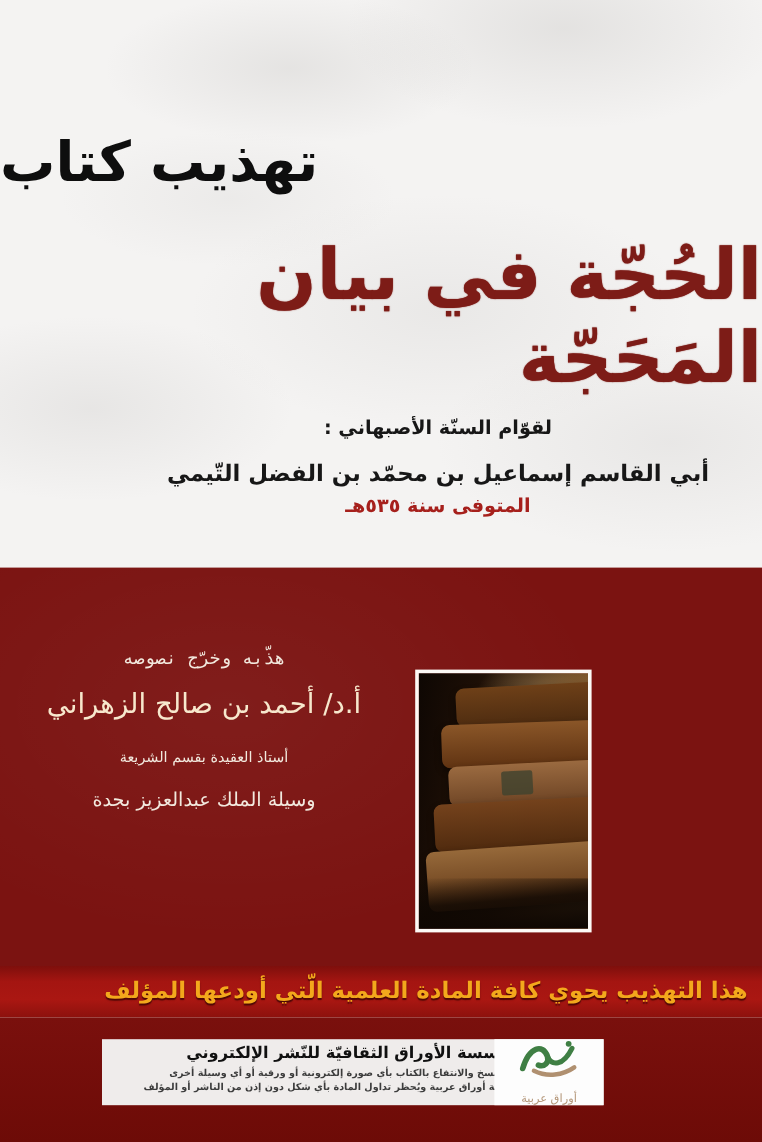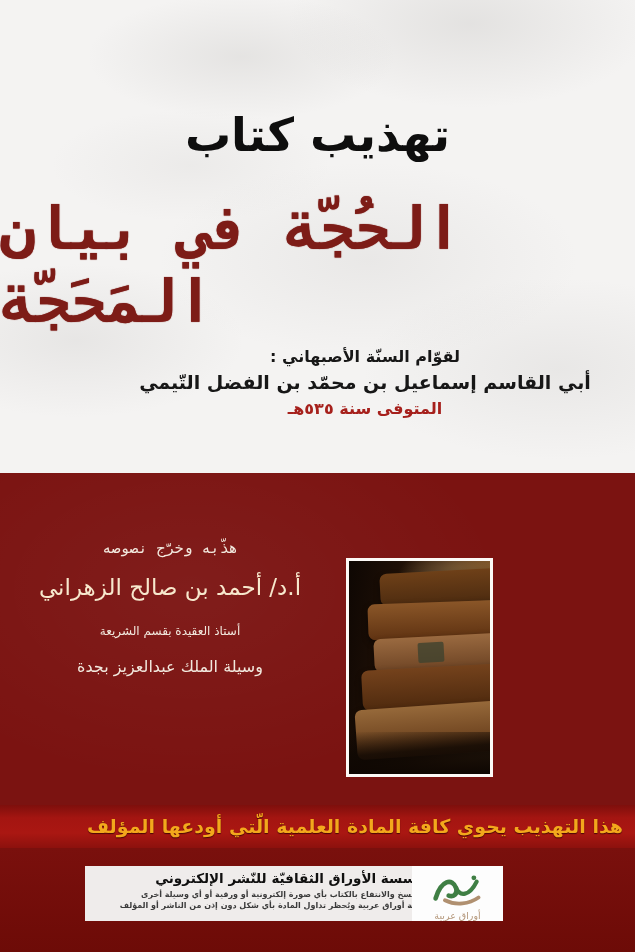--- a/index.html
+++ b/index.html
@@ -10,26 +10,26 @@
   .top-section{position:absolute;left:0;top:0;width:635px;height:473px;
     background-color:#f4f3f2;
     background-image:
       radial-gradient(ellipse 220px 90px at 38% 12%, rgba(168,166,163,.20), transparent 70%),
       radial-gradient(ellipse 260px 120px at 74% 5%, rgba(168,166,163,.22), transparent 70%),
       radial-gradient(ellipse 300px 140px at 58% 55%, rgba(172,170,168,.15), transparent 70%),
       radial-gradient(ellipse 240px 110px at 12% 72%, rgba(172,170,168,.18), transparent 70%),
       radial-gradient(ellipse 280px 130px at 88% 78%, rgba(172,170,168,.16), transparent 70%),
       radial-gradient(ellipse 200px 80px at 30% 35%, rgba(175,173,170,.12), transparent 70%);
   }
-  .series-title{position:absolute;left:0;top:108px;width:635px;text-align:center;direction:rtl;
+  .series-title{position:absolute;left:0;top:108px;width:635px;text-align:left;direction:rtl;
     font-size:46px;font-weight:bold;color:#0e0e0e;letter-spacing:-1px;}
-  .main-title{position:absolute;left:0;top:194px;width:635px;text-align:left;direction:rtl;
-    font-size:59px;font-weight:bold;color:#7d1c17;text-shadow:0 0 1px #7d1c17;font-family:Liberation Mono, monospace;}
+  .main-title{position:absolute;left:0;top:194px;width:635px;text-align:right;direction:rtl;
+    font-size:59px;font-weight:bold;color:#7d1c17;text-shadow:0 0 1px #7d1c17;}
   .author-block{position:absolute;left:95px;top:347px;width:540px;text-align:center;direction:rtl;}
-  .author-intro{font-size:16px;font-weight:bold;color:#171717;margin-bottom:5px;}
+  .author-intro{font-size:16px;font-weight:bold;color:#171717;margin-bottom:18px;}
   .author-name{font-size:19px;font-weight:bold;color:#171717;margin-bottom:6px;}
   .author-death{font-size:16px;font-weight:bold;color:#a6201c;}
 
   
   .mid-section{position:absolute;left:0;top:473px;width:635px;height:332px;
     background:radial-gradient(ellipse 420px 260px at 30% 35%, rgba(255,255,255,.045), transparent 75%),#7b1311;}
   .editor-block{position:absolute;left:0;top:0;width:340px;text-align:center;direction:rtl;}
   .editor-intro{position:absolute;left:0;top:66px;width:340px;font-size:15px;color:#f2e9de;font-family:Liberation Mono, monospace;}
   .editor-name{position:absolute;left:0;top:101px;width:340px;font-size:23px;font-weight:normal;color:#f7e8cd;}
   .editor-title1{position:absolute;left:0;top:151px;width:340px;font-size:12px;color:#f2e9de;}
@@ -66,21 +66,21 @@
   
   .bottom-section{position:absolute;left:0;top:848px;width:635px;height:104px;
     background:linear-gradient(180deg,#7a100d,#6d0b07);}
   .footer-bar{position:absolute;left:85px;top:18px;width:418px;height:55px;background:#efeceb;}
   .footer-years{position:absolute;left:42px;top:7px;width:64px;text-align:center;direction:rtl;
     color:#8d2622;font-weight:bold;font-size:13px;line-height:1.55;}
   .footer-center{position:absolute;left:0;top:4px;width:418px;text-align:center;direction:rtl;}
   .footer-publisher{font-size:13.5px;font-weight:bold;color:#101010;}
   .footer-rights{margin-top:3px;font-size:8px;color:#3c3c3c;line-height:1.4;font-weight:bold;}
   .logo-box{position:absolute;right:0;top:0;width:91px;height:55px;background:#fdfdfd;
-    display:flex;flex-direction:column;align-items:center;justify-content:flex-end;}
+    display:flex;flex-direction:column;align-items:center;justify-content:space-between;}
   .logo-text{font-size:9.5px;color:#b4977a;margin-top:0px;direction:rtl;}
 </style>
 </head>
 <body>
 
 <div class="cover">
 
   <div class="top-section">
     <div class="series-title">تهذيب كتاب</div>
     <div class="main-title">الحُجّة في بيان المَحَجّة</div>

